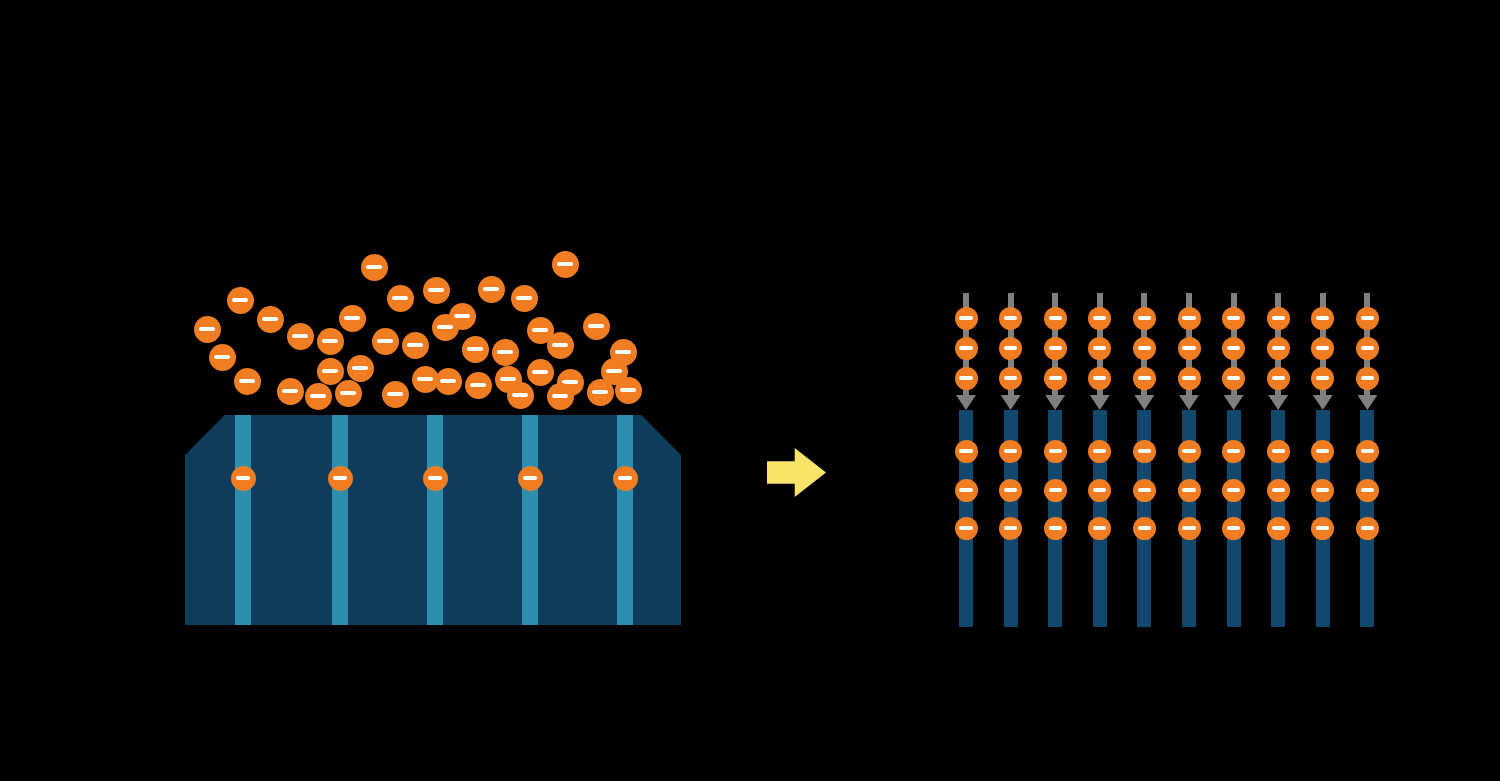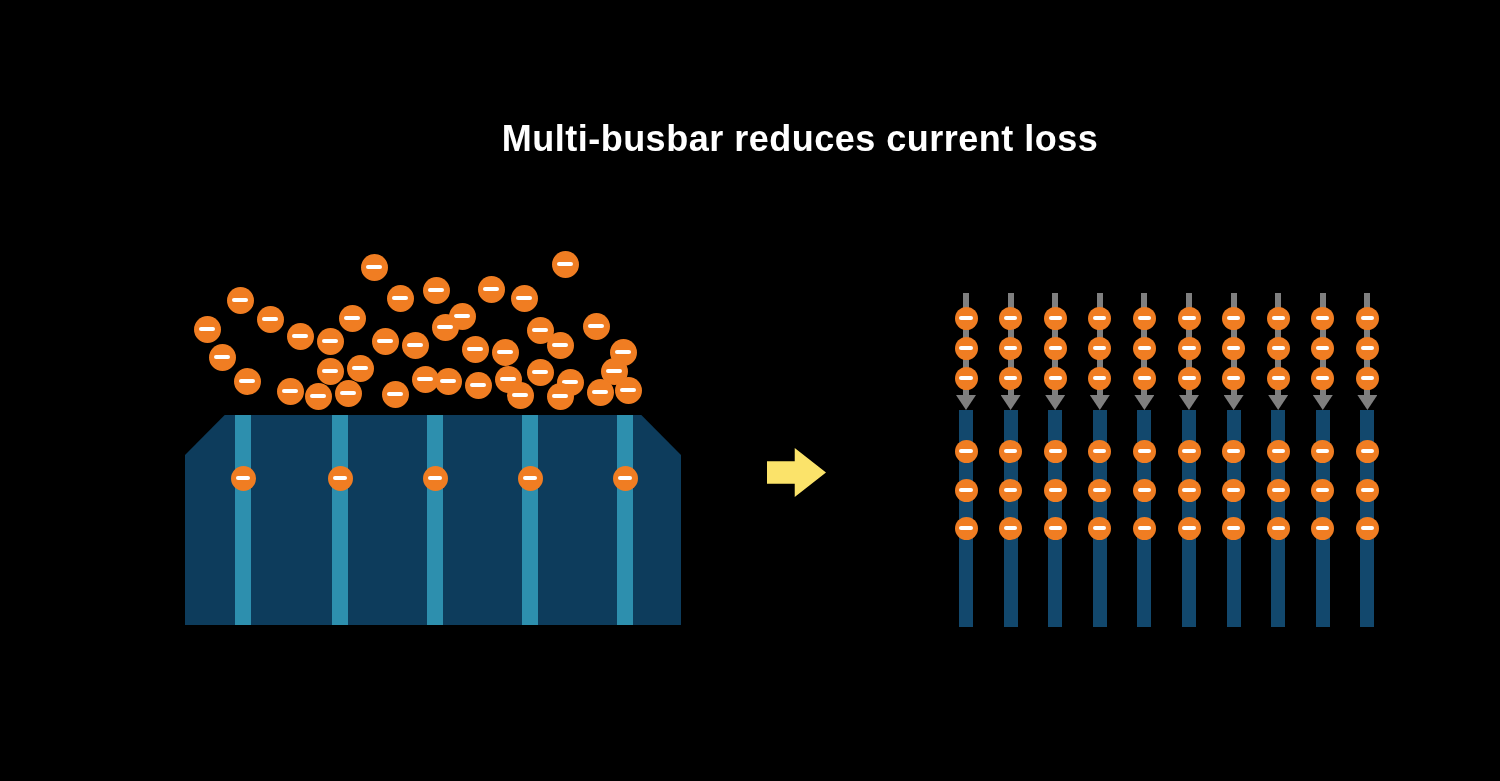--- a/index.html
+++ b/index.html
@@ -52,21 +52,20 @@
   .down-head{
     position:absolute;background:var(--gray,#7f7f7f);
     clip-path:polygon(0 0, 100% 0, 50% 100%);
   }
   .right-bar{position:absolute;background:var(--bar,#12486d);}
 </style>
 </head>
 <body>
 
 <div class="canvas">
-  <h1 class="title">Multi-busbar reduces current loss</h1>
   <div id="cloud">
       <div class="electron" style="left: 360.5px; top: 253.5px; width: 27px; height: 27px;">
         <div class="minus"></div>
       </div>
       <div class="electron" style="left: 551.5px; top: 250.5px; width: 27px; height: 27px;">
         <div class="minus"></div>
       </div>
       <div class="electron" style="left: 226.5px; top: 286.5px; width: 27px; height: 27px;">
         <div class="minus"></div>
       </div>

